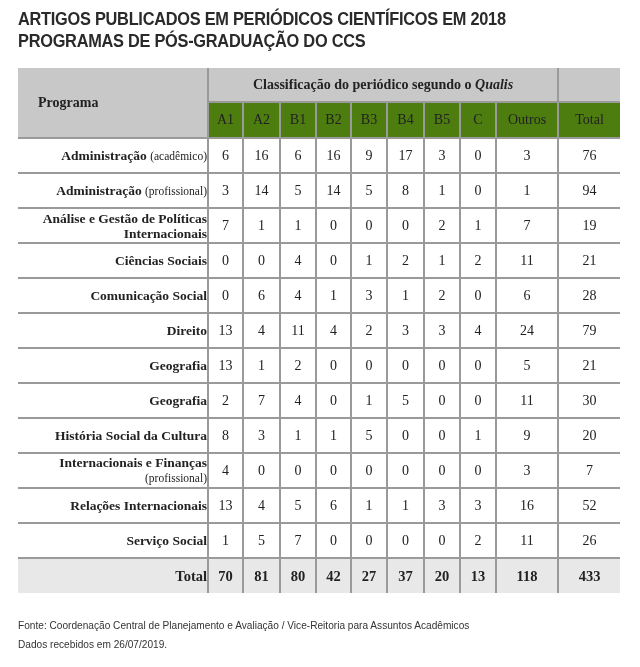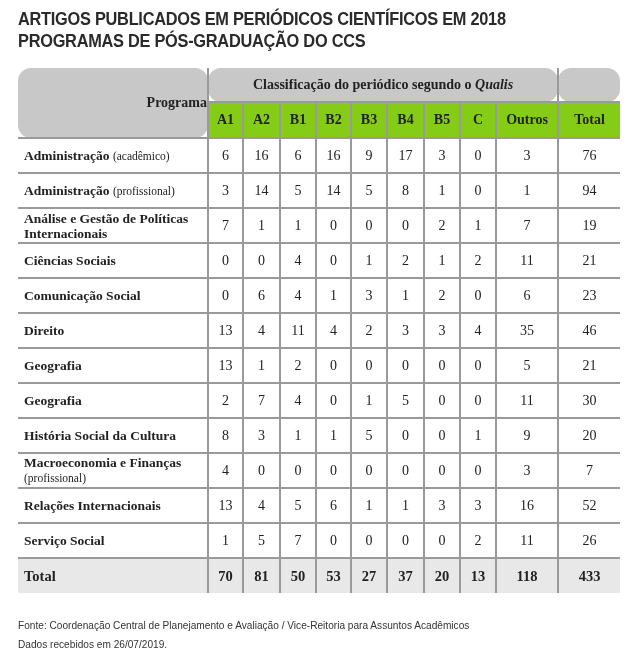--- a/index.html
+++ b/index.html
@@ -1,28 +1,28 @@
 <!DOCTYPE html>
 <html><head>
 <meta charset="utf-8">
 <style>
   html,body{margin:0;padding:0;background:#fff;}
   body{width:640px;height:667px;position:relative;overflow:hidden;font-family:"Liberation Serif","DejaVu Serif",serif;color:#222;}
   .title{position:absolute;left:18px;top:8px;font-family:"Liberation Sans","DejaVu Sans",sans-serif;font-weight:bold;font-size:19px;line-height:22px;color:#2a2a2a;letter-spacing:-0.3px;transform:scaleX(0.86);transform-origin:left top;white-space:nowrap;}
   table{position:absolute;left:18px;top:68px;border-collapse:collapse;width:602px;table-layout:fixed;font-size:14px;}
   td,th{border:2px solid #9a9a9a;padding:0;text-align:center;vertical-align:middle;}
   th{font-weight:normal;}
-  .gray{background:#c8c8c8;border-radius:13px;}
-  .prog-head{text-align:right;padding-left:6px;font-weight:bold;border-left:none;border-top:none;}
+  .gray{background:#c8c8c8;}
+  .prog-head{text-align:left;padding-left:20px;font-weight:bold;border-left:none;border-top:none;}
   .cls-head{height:33px;font-weight:bold;border-top:none;}
   .tot-head{border-top:none;border-right:none;}
-  .sub th{height:34px;font-weight:bold;background:#84cc16;}
+  .sub th{height:34px;font-weight:normal;background:#4d7c0f;}
   .sub th.last{border-right:none;}
   tr.row td{height:33px;}
-  td.prog{text-align:left;padding-left:6px;font-weight:bold;font-size:13.5px;line-height:15px;border-left:none;margin-top:29px;}
+  td.prog{text-align:right;padding-left:6px;font-weight:bold;font-size:13.5px;line-height:15px;border-left:none;margin-top:29px;}
   td.prog small{font-weight:normal;font-size:11.5px;}
   td.num{font-size:14px;}
   td.last{border-right:none;}
   tr.total td{height:34px;font-weight:bold;background:#e8e8e8;border-bottom:none;font-size:14.5px;}
   .footer{position:absolute;left:18px;top:616px;font-family:"Liberation Sans","DejaVu Sans",sans-serif;font-size:11.5px;line-height:19px;color:#333;transform:scaleX(0.88);transform-origin:left top;white-space:nowrap;}
 </style>
 </head>
 <body>
 
 <div class="title">
@@ -120,34 +120,34 @@
         <td class="prog"><span>Comunicação Social</span></td>
         <td class="num">0</td>
         <td class="num">6</td>
         <td class="num">4</td>
         <td class="num">1</td>
         <td class="num">3</td>
         <td class="num">1</td>
         <td class="num">2</td>
         <td class="num">0</td>
         <td class="num">6</td>
-        <td class="num last">23</td>
+        <td class="num last">28</td>
       </tr>
       <tr class="row">
         <td class="prog"><span>Direito</span></td>
         <td class="num">13</td>
         <td class="num">4</td>
         <td class="num">11</td>
         <td class="num">4</td>
         <td class="num">2</td>
         <td class="num">3</td>
         <td class="num">3</td>
         <td class="num">4</td>
-        <td class="num">35</td>
-        <td class="num last">46</td>
+        <td class="num">24</td>
+        <td class="num last">79</td>
       </tr>
       <tr class="row">
         <td class="prog"><span>Geografia</span></td>
         <td class="num">13</td>
         <td class="num">1</td>
         <td class="num">2</td>
         <td class="num">0</td>
         <td class="num">0</td>
         <td class="num">0</td>
         <td class="num">0</td>
@@ -175,21 +175,21 @@
         <td class="num">1</td>
         <td class="num">1</td>
         <td class="num">5</td>
         <td class="num">0</td>
         <td class="num">0</td>
         <td class="num">1</td>
         <td class="num">9</td>
         <td class="num last">20</td>
       </tr>
       <tr class="row">
-        <td class="prog"><span>Macroeconomia e Finanças</span><br><small>(profissional)</small></td>
+        <td class="prog"><span>Internacionais e Finanças</span><br><small>(profissional)</small></td>
         <td class="num">4</td>
         <td class="num">0</td>
         <td class="num">0</td>
         <td class="num">0</td>
         <td class="num">0</td>
         <td class="num">0</td>
         <td class="num">0</td>
         <td class="num">0</td>
         <td class="num">3</td>
         <td class="num last">7</td>
@@ -217,22 +217,22 @@
         <td class="num">0</td>
         <td class="num">0</td>
         <td class="num">2</td>
         <td class="num">11</td>
         <td class="num last">26</td>
       </tr>
       <tr class="total">
         <td class="prog">Total</td>
         <td class="">70</td>
         <td class="">81</td>
-        <td class="">50</td>
-        <td class="">53</td>
+        <td class="">80</td>
+        <td class="">42</td>
         <td class="">27</td>
         <td class="">37</td>
         <td class="">20</td>
         <td class="">13</td>
         <td class="">118</td>
         <td class="last">433</td>
       </tr>
     </tbody>
 </table>
 

